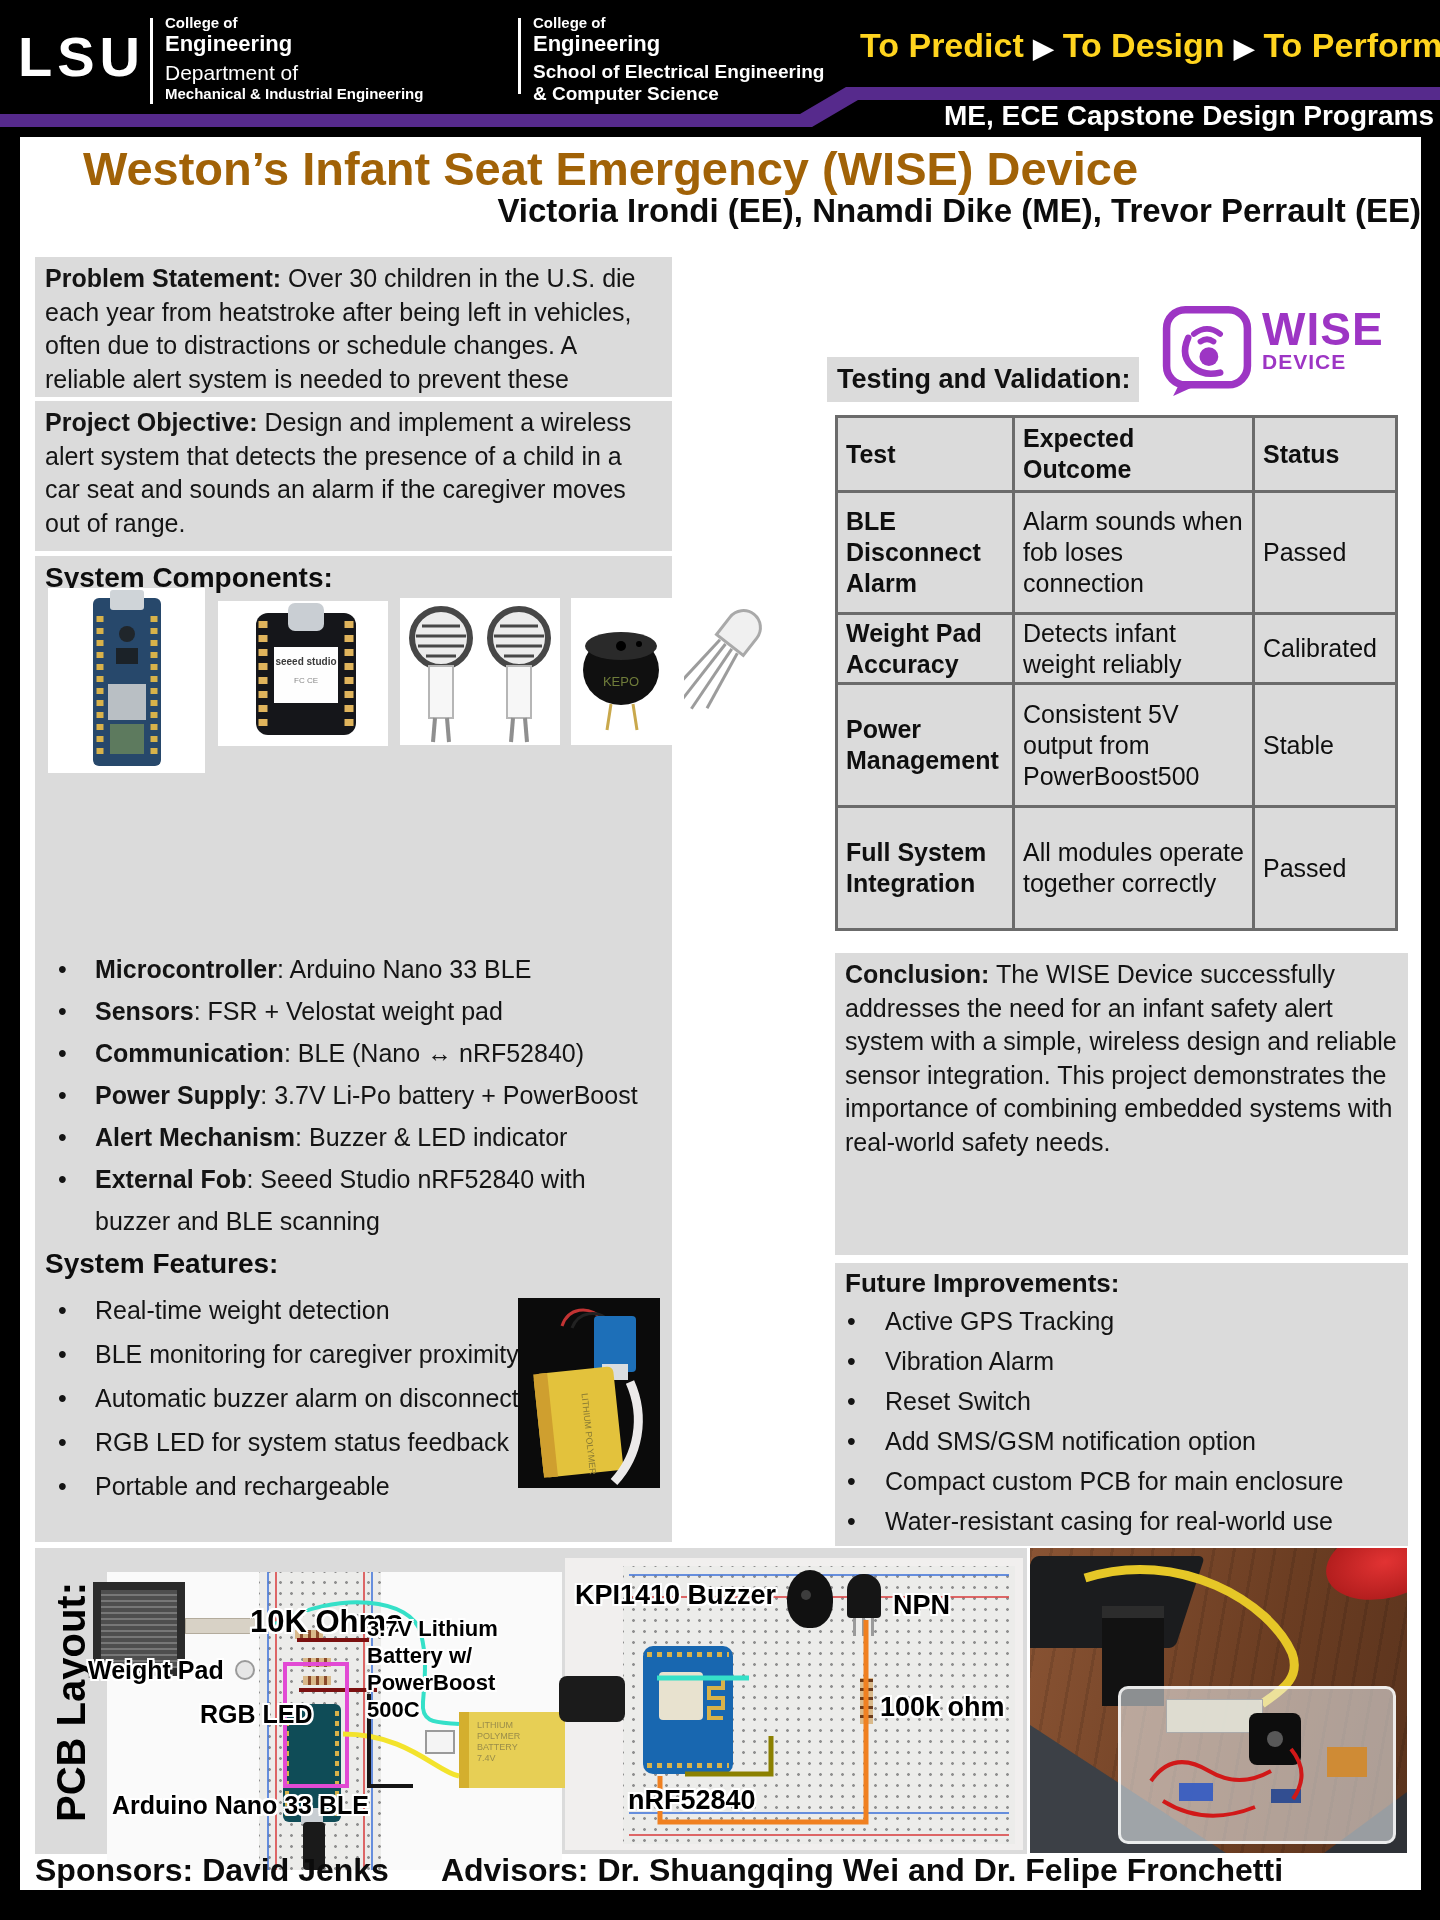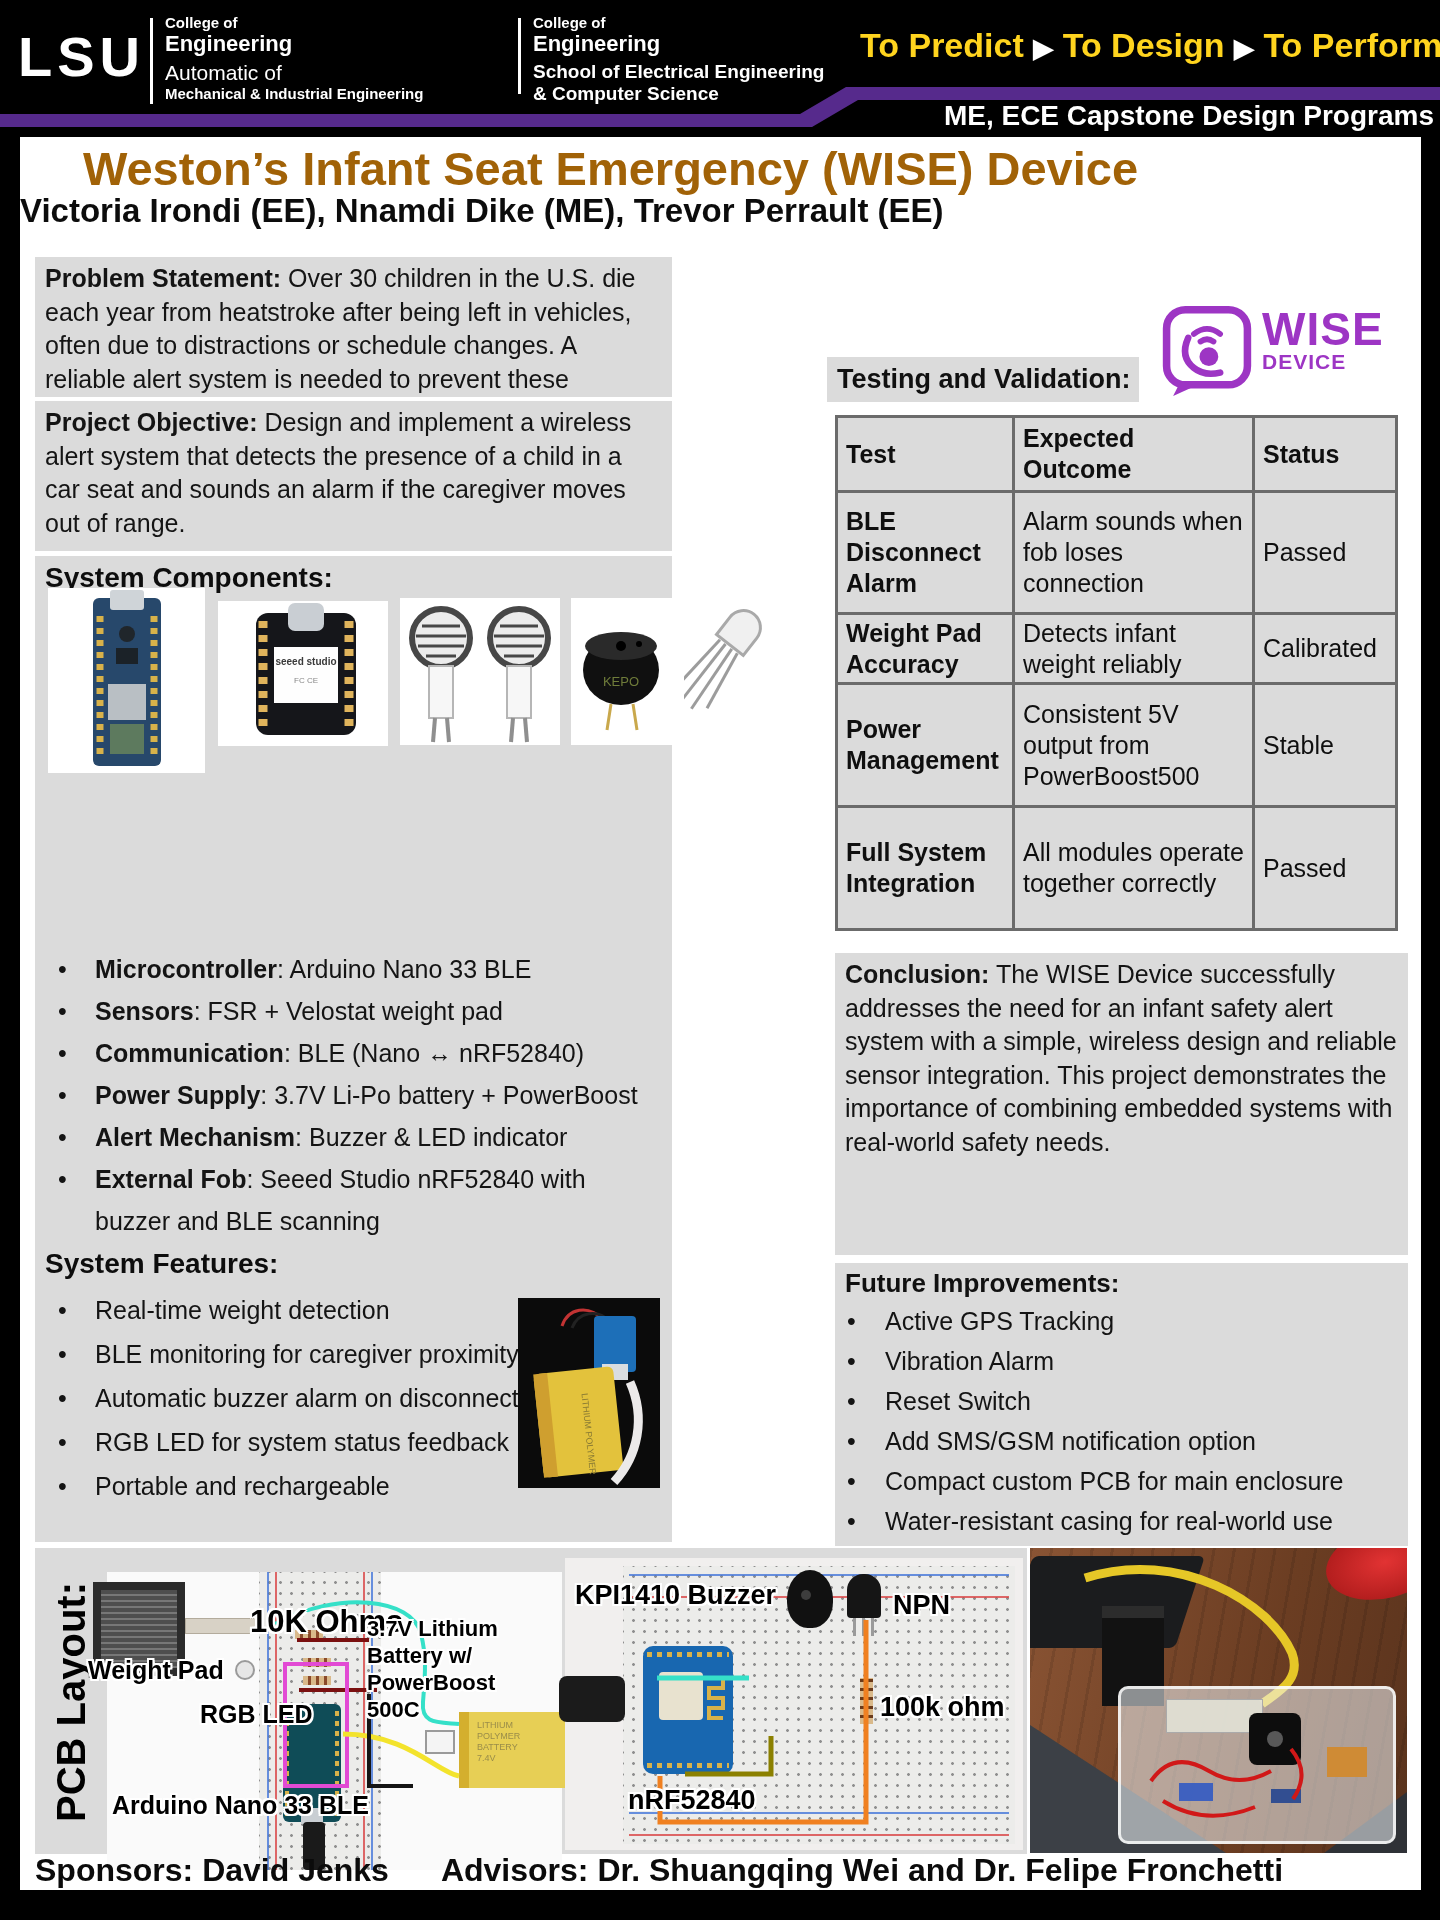--- a/index.html
+++ b/index.html
@@ -36,21 +36,21 @@
 </style>
 </head>
 <body>
 
 <div class="abs" style="left:0;top:0;width:1440px;height:137px;background:#000">
   <div class="abs" style="left:18px;top:24px;font-size:56px;font-weight:900;color:#fff;letter-spacing:5px">LSU</div>
   <div class="abs" style="left:150px;top:18px;width:3px;height:86px;background:#fff"></div>
   <div class="abs" style="left:165px;top:14px;color:#fff">
     <div class="b" style="font-size:15px">College of</div>
     <div class="b" style="font-size:22px">Engineering</div>
-    <div style="font-size:21px;margin-top:4px">Automatic of</div>
+    <div style="font-size:21px;margin-top:4px">Department of</div>
     <div class="b" style="font-size:15px">Mechanical &amp; Industrial Engineering</div>
   </div>
   <div class="abs" style="left:518px;top:18px;width:3px;height:76px;background:#fff"></div>
   <div class="abs" style="left:533px;top:14px;color:#fff">
     <div class="b" style="font-size:15px">College of</div>
     <div class="b" style="font-size:22px">Engineering</div>
     <div class="b" style="font-size:19px;margin-top:4px">School of Electrical Engineering</div>
     <div class="b" style="font-size:19px">&amp; Computer Science</div>
   </div>
 
@@ -65,21 +65,21 @@
   <svg class="abs" style="left:0;top:0" width="1440" height="137" viewBox="0 0 1440 137">
     <polygon points="0,114 800,114 846,87 1440,87 1440,100 858,100 812,127 0,127" fill="#562A8C"></polygon>
   </svg>
 
   <div class="abs" style="left:700px;top:100px;width:734px;text-align:right;font-size:28px;font-weight:bold;color:#fff">ME, ECE Capstone Design Programs</div>
 </div>
 
 <div class="abs" style="left:20px;top:137px;width:1401px;height:1753px;background:#fff"></div>
 
 <div class="abs" style="left:20px;top:141px;width:1181px;text-align:center;font-size:47px;font-weight:bold;color:#a16207">Weston’s Infant Seat Emergency (WISE) Device</div>
-<div class="abs" style="left:20px;top:192px;width:1401px;text-align:left;font-size:33px;font-weight:bold;color:#0c0c0c">Victoria Irondi (EE), Nnamdi Dike (ME), Trevor Perrault (EE)</div>
+<div class="abs" style="left:20px;top:192px;width:1401px;text-align:right;font-size:33px;font-weight:bold;color:#0c0c0c">Victoria Irondi (EE), Nnamdi Dike (ME), Trevor Perrault (EE)</div>
 
 <div class="abs gray box" style="left:35px;top:257px;width:617px;height:130px">
   <span class="b">Problem Statement:</span><span> Over 30 children in the U.S. die each year from heatstroke after being left in vehicles, often due to distractions or schedule changes. A reliable alert system is needed to prevent these tragedies.</span>
 </div>
 
 <div class="abs gray box" style="left:35px;top:401px;width:617px;height:140px">
   <span class="b">Project Objective:</span><span> Design and implement a wireless alert system that detects the presence of a child in a car seat and sounds an alarm if the caregiver moves out of range.</span>
 </div>
 
 <div class="abs gray" style="left:35px;top:556px;width:637px;height:986px"></div>

